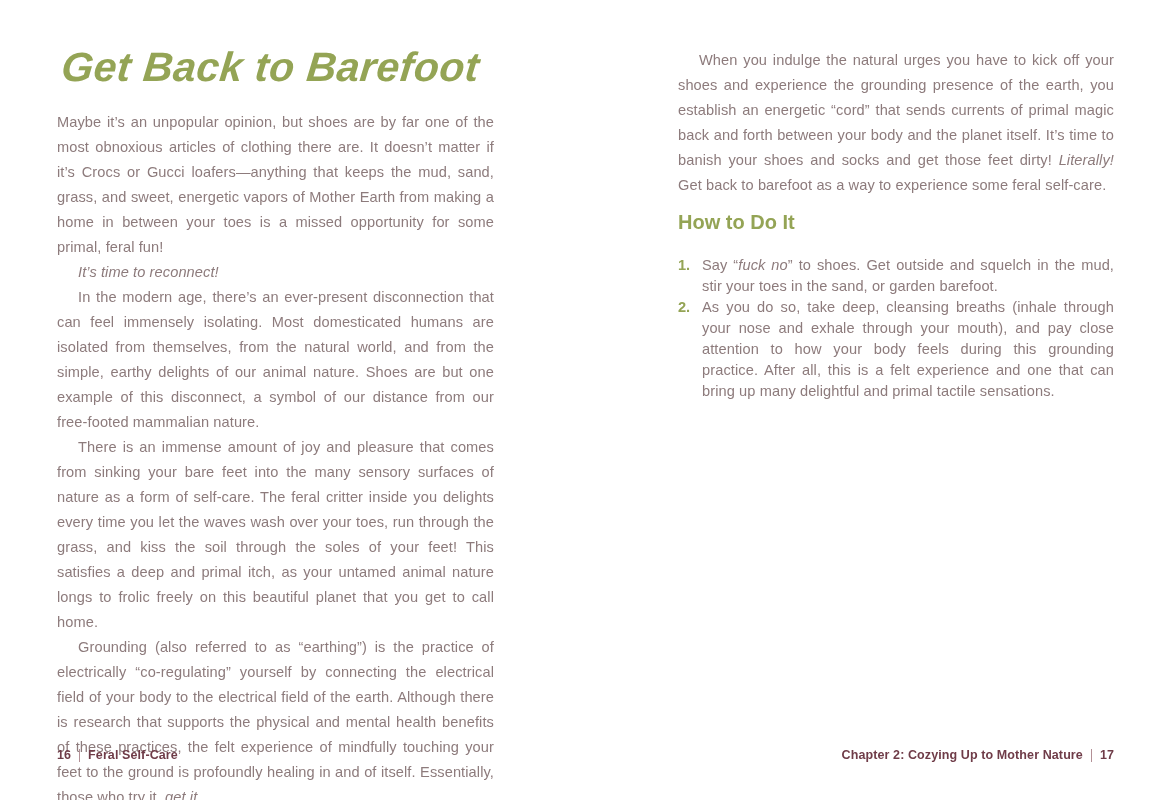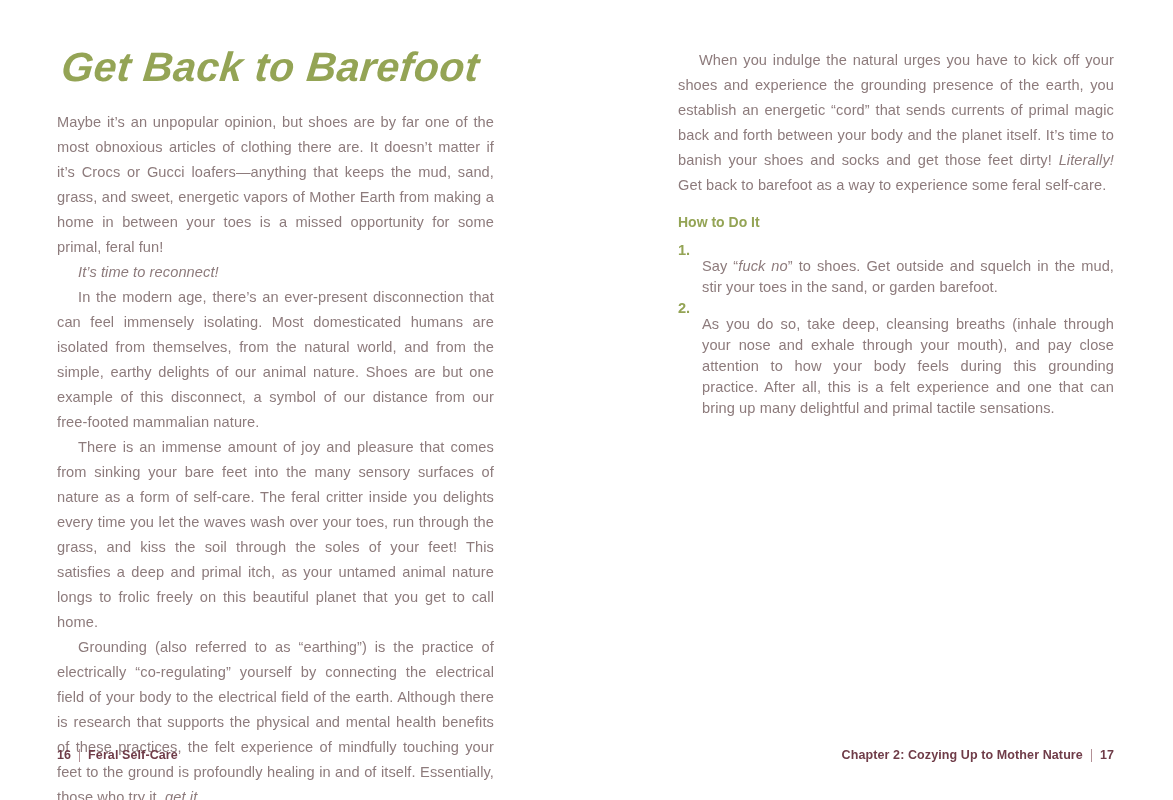--- a/index.html
+++ b/index.html
@@ -40,43 +40,42 @@
     letter-spacing: 0.1px;
   }
   .indent { text-indent: 21px; }
   .italic-line {
     font-style: italic;
     text-align: left !important;
   }
   em { font-style: italic; }
 
   .howto-heading {
-    margin: 13px 0 7px 0;
-    font-size: 14px;
+    margin: 13px 0 22px 0;
+    font-size: 20px;
     line-height: 22px;
     font-weight: 700;
     color: #94a455;
   }
   .howto-item { display: flex; }
   .howto-num {
     flex: none;
     width: 24px;
     color: #94a455;
     font-weight: 700;
     font-size: 14.6px;
     line-height: 21px;
   }
   .howto-body {
     flex: 1;
     font-size: 14.6px;
     line-height: 21px;
     color: #8d7b7c;
     text-align: justify;
     letter-spacing: 0.1px;
-    margin-top: 16px;
   }
   .gap-top { margin-top: 19px !important; }
 
   .footer {
     position: absolute;
     top: 748px;
     display: flex;
     align-items: flex-end;
     font-size: 12.5px;
     font-weight: 700;

